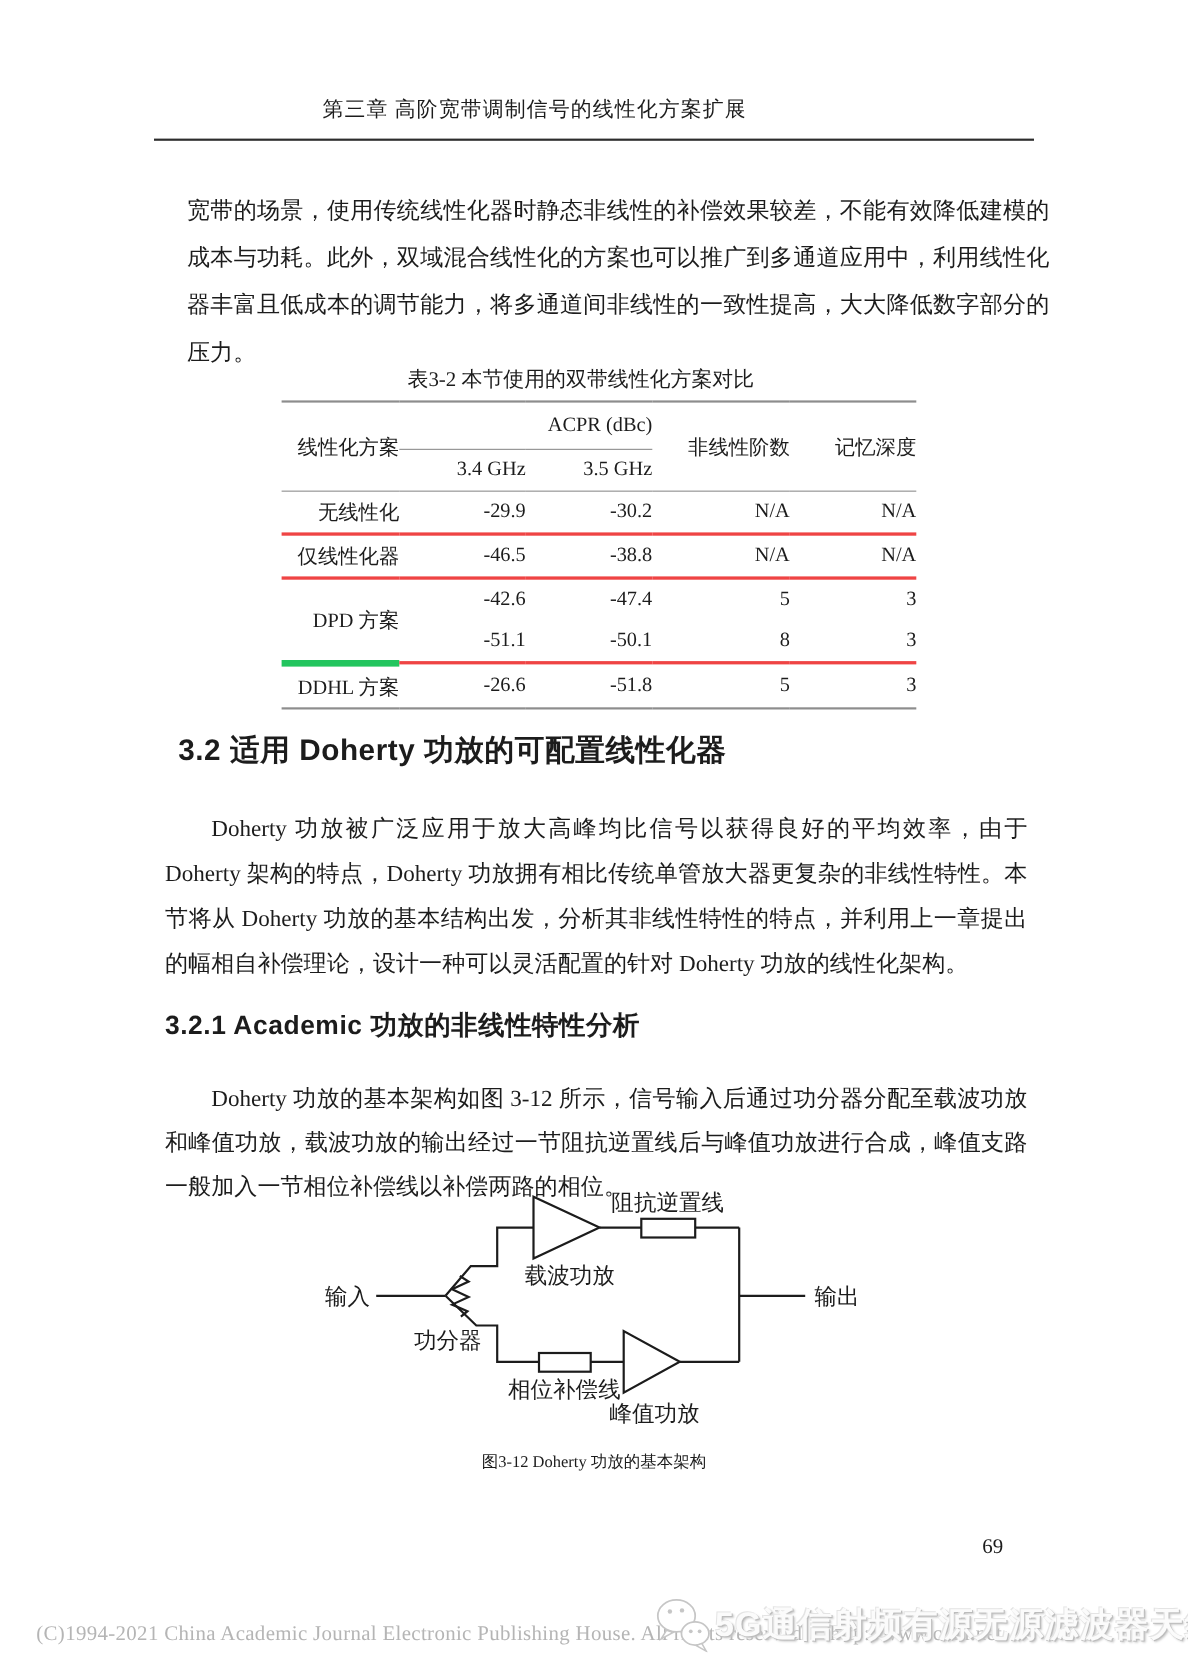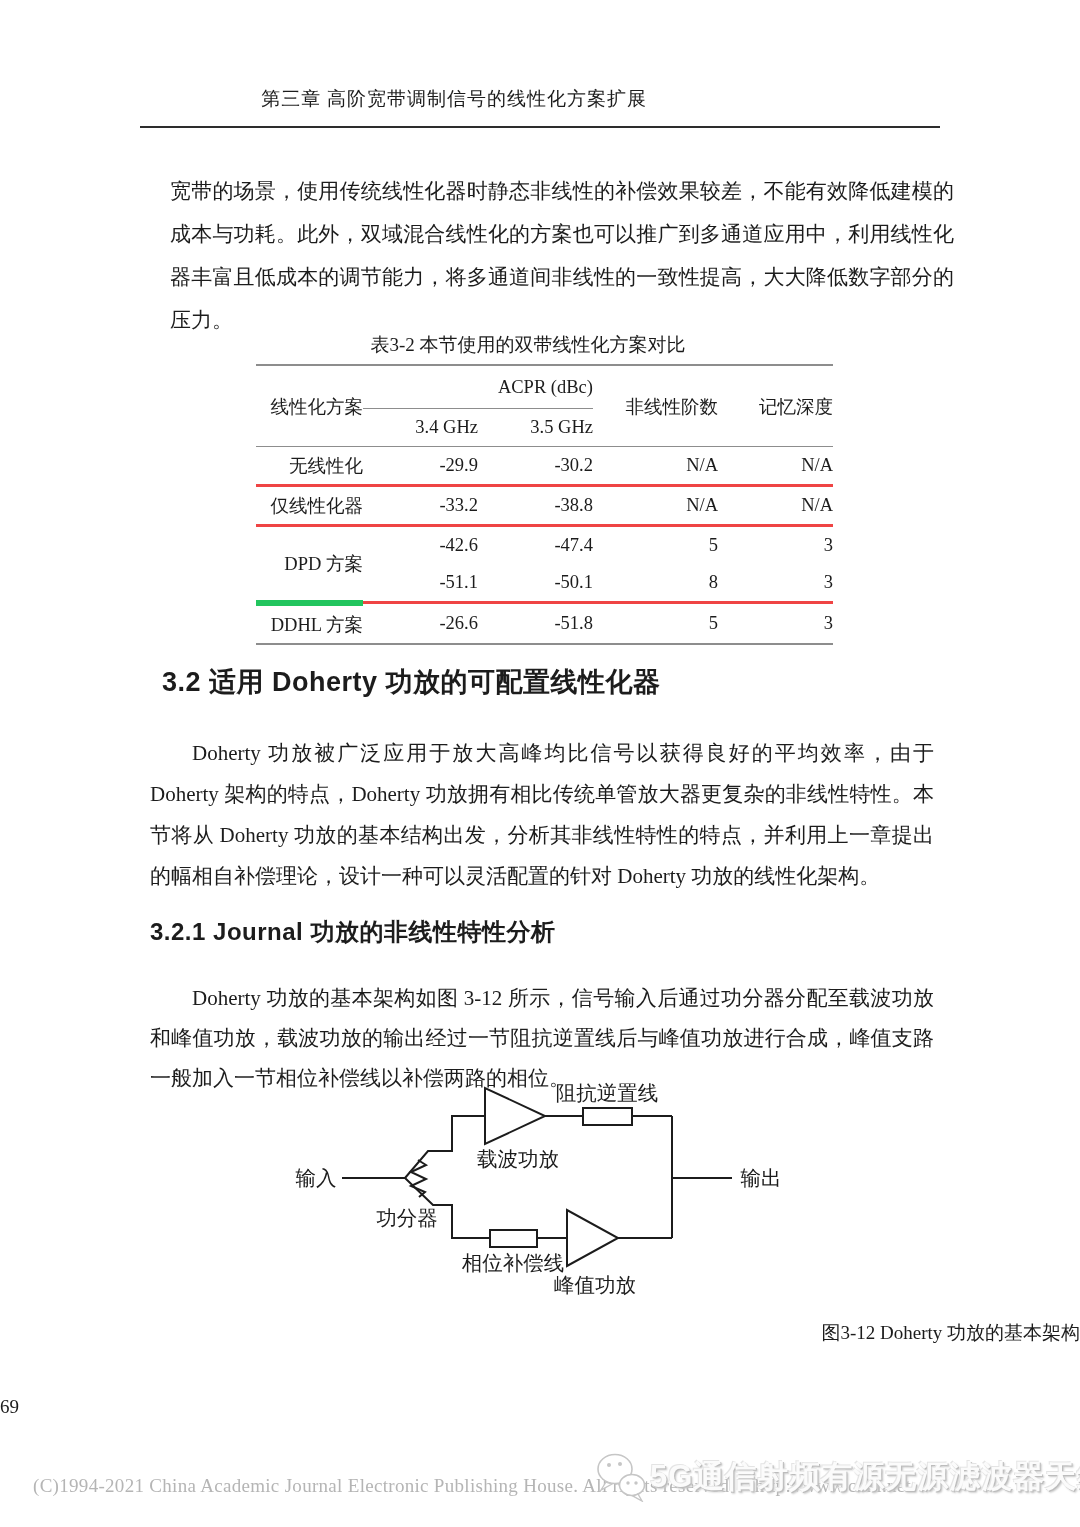--- a/index.html
+++ b/index.html
@@ -3,21 +3,21 @@
 <meta charset="utf-8">
 <style>
   html,body{margin:0;padding:0;}
   body{
     width:1080px;height:1527px;background:#ffffff;position:relative;
     font-family:"Liberation Serif","DejaVu Serif",serif;color:#1c1c1c;
     overflow:hidden;
   }
   .abs{position:absolute;}
   
-  .running-head{top:86px;left:0;width:908px;text-align:center;font-size:19px;letter-spacing:1px;}
+  .running-head{top:86px;left:0;width:908px;text-align:center;font-size:19px;letter-spacing:1px;padding-left:32px;}
   .head-rule{top:126px;left:140px;width:800px;height:2px;background:#2d2d2d;}
   
   .para{left:150px;width:784px;font-size:21px;line-height:43px;text-align:justify;}
   .indent{text-indent:2em;}
   #para-intro{top:149px;margin-left:20px;}
   #para-32{top:712px;line-height:41px;}
   #para-321{top:957px;line-height:40px;}
   
   .tbl-caption{top:332px;left:0;width:1056px;text-align:center;font-size:19px;}
   .cmp-table{top:364px;left:256px;border-collapse:collapse;table-layout:fixed;
@@ -33,22 +33,22 @@
   .h2{left:162px;top:664px;font-size:27px;font-weight:700;
       font-family:"Liberation Sans","DejaVu Sans",sans-serif;letter-spacing:0.5px;}
   .h3{left:150px;top:916px;font-size:24px;font-weight:700;
       font-family:"Liberation Sans","DejaVu Sans",sans-serif;letter-spacing:0.5px;}
   
   .fig{top:1072px;left:280px;width:520px;height:240px;}
   .fig path,.fig polygon,.fig rect,.fig polyline{stroke:#1c1c1c;stroke-width:2;fill:none;}
   .fig polygon,.fig rect{fill:#ffffff;}
   .fig text{font-family:"Liberation Serif","DejaVu Serif",serif;font-size:20.5px;fill:#1c1c1c;
     stroke:none;text-anchor:middle;}
-  .fig-caption{top:1320px;left:0;width:1080px;text-align:right;font-size:19px;}
-  .page-num{top:1396px;left:0;width:912px;text-align:left;font-size:19px;}
+  .fig-caption{top:1320px;left:0;width:1080px;text-align:center;font-size:15px;}
+  .page-num{top:1396px;left:0;width:912px;text-align:right;font-size:19px;}
   
   .footer{top:1475px;left:33px;font-size:19px;color:#b5b5b5;white-space:pre;letter-spacing:0.3px;}
   .watermark{top:1452px;left:595px;display:flex;align-items:center;gap:3px;z-index:5;}
   .wm-text{font-family:"Liberation Sans","DejaVu Sans",sans-serif;font-weight:700;font-size:31px;
     color:#fbfbfb;white-space:nowrap;letter-spacing:1px;
     text-shadow:-1px -1px 0 #e4e4e4,1px 1px 0 #bcbcbc,2px 2px 2px #c9c9c9;}
   .wicon{display:block;}
 </style>
 </head>
 <body>
@@ -83,21 +83,21 @@
   <tbody>
     <tr class="rule">
       <td>无线性化</td>
       <td>-29.9</td>
       <td>-30.2</td>
       <td>N/A</td>
       <td>N/A</td>
     </tr>
     <tr class="rule">
       <td>仅线性化器</td>
-      <td>-33.2</td>
+      <td>-46.5</td>
       <td>-38.8</td>
       <td>N/A</td>
       <td>N/A</td>
     </tr>
     <tr>
       <td rowspan="2" class="group">DPD 方案</td>
       <td>-42.6</td>
       <td>-47.4</td>
       <td>5</td>
       <td>3</td>
@@ -114,21 +114,21 @@
       <td>-51.8</td>
       <td>5</td>
       <td>3</td>
     </tr>
   </tbody>
 </table>
 
 <div class="abs h2">3.2 适用 Doherty 功放的可配置线性化器</div>
 <p class="abs para indent" id="para-32">Doherty 功放被广泛应用于放大高峰均比信号以获得良好的平均效率，由于 Doherty 架构的特点，Doherty 功放拥有相比传统单管放大器更复杂的非线性特性。本节将从 Doherty 功放的基本结构出发，分析其非线性特性的特点，并利用上一章提出的幅相自补偿理论，设计一种可以灵活配置的针对 Doherty 功放的线性化架构。</p>
 
-<div class="abs h3">3.2.1 Journal 功放的非线性特性分析</div>
+<div class="abs h3">3.2.1 Academic 功放的非线性特性分析</div>
 <p class="abs para indent" id="para-321">Doherty 功放的基本架构如图 3-12 所示，信号输入后通过功分器分配至载波功放和峰值功放，载波功放的输出经过一节阻抗逆置线后与峰值功放进行合成，峰值支路一般加入一节相位补偿线以补偿两路的相位。</p>
 
 <svg class="abs fig" viewBox="0 0 520 240" width="520" height="240">
 
   <path d="M62,106 H125"></path>
 
   <path d="M125,106 L148,79 H172 V44 H205"></path>
   <path d="M125,106 L153,133 H172 V166 H210"></path>
   <path d="M138,88 L146,93 L131,100 L146,107 L131,114 L145,120 L139,125" stroke-width="1.8"></path>
 

